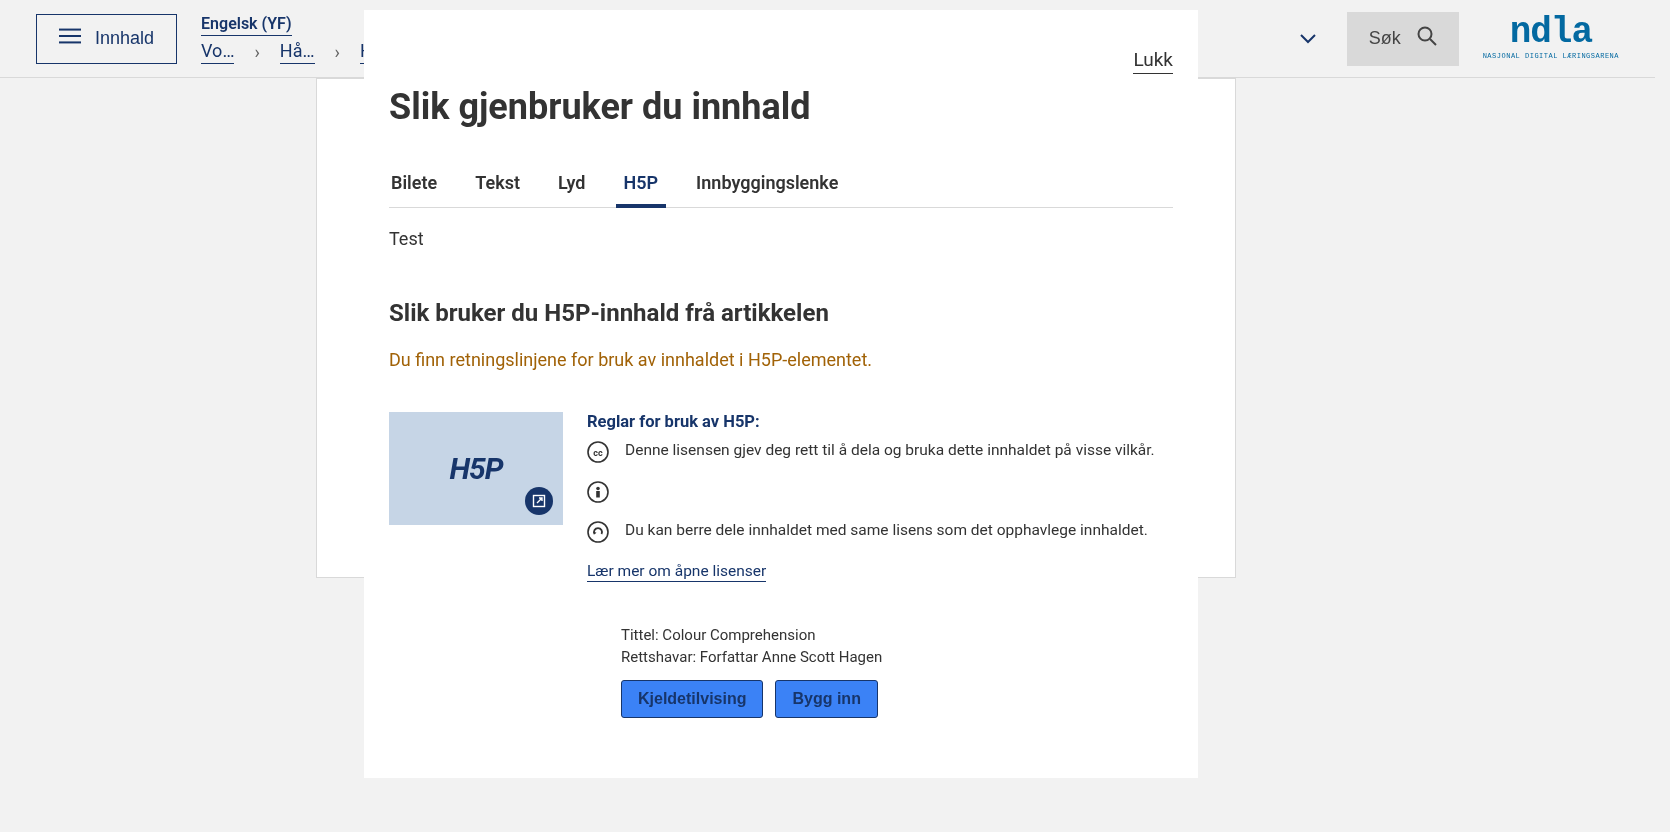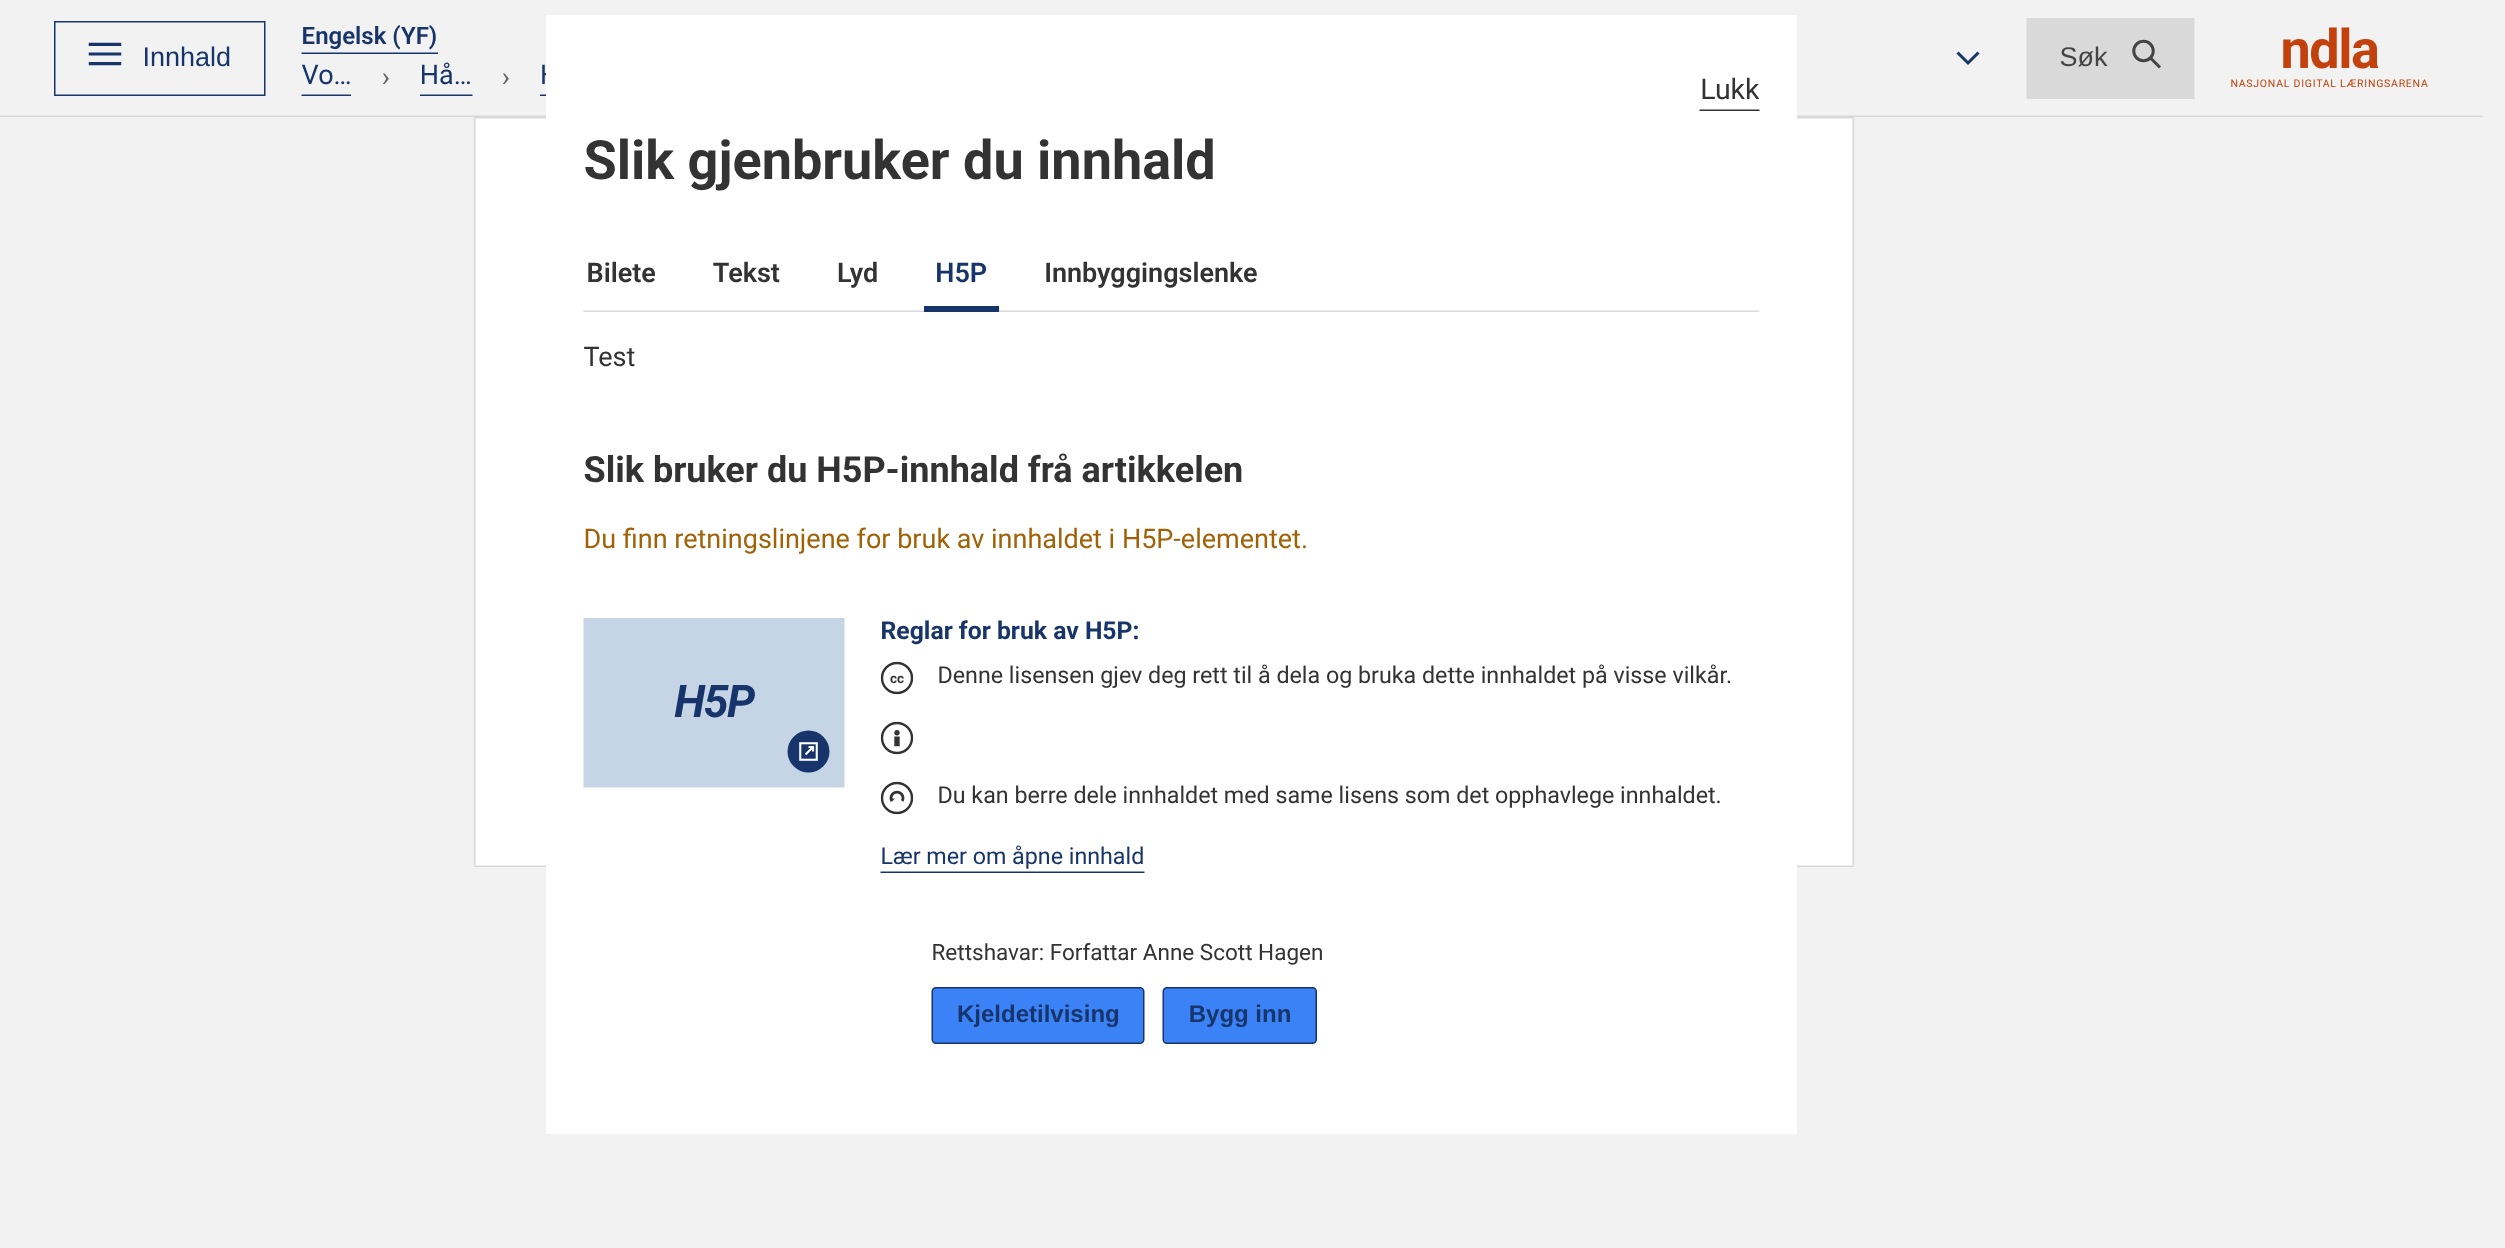--- a/index.html
+++ b/index.html
@@ -84,21 +84,21 @@
   border: none;
   height: 54px;
   padding: 0 22px;
   display: flex;
   align-items: center;
   gap: 16px;
   color: #444;
   font-size: 18px;
   cursor: pointer;
 }
-.logo { display: flex; flex-direction: column; align-items: center; color:#c2410c;}
+.logo { display: flex; flex-direction: column; align-items: center; color:#0369a1;font-family:Liberation Mono, monospace;}
 .logo-main { font-size: 36px; font-weight: 700; letter-spacing: -1px; line-height: 0.9;}
 .logo-sub { font-size: 7px; letter-spacing: 0.5px; margin-top: 2px;}
 
 
 .bg-card {
   position: absolute;
   left: 316px;
   top: 78px;
   width: 920px;
   height: 500px;
@@ -347,23 +347,24 @@
         <span class="rule-icon">
           <svg viewBox="0 0 22 22">
               <circle cx="11" cy="11" r="10" stroke="#333" stroke-width="1.6" fill="none"></circle>
               <path d="M 7.5 13 A 4 4 0 1 1 14.5 13" stroke="#333" stroke-width="1.8" fill="none"></path>
               <path d="M6 11 L7.5 13.5 L9.5 11.5" fill="#333"></path>
             </svg>
         </span>
         <span>Du kan berre dele innhaldet med same lisens som det opphavlege innhaldet.</span>
       </div>
 
-      <span class="learn-link">Lær mer om åpne innhald</span>
+      <span class="learn-link">Lær mer om åpne lisenser</span>
 
       <div class="meta">
+        <div>Tittel: Colour Comprehension</div>
         <div>Rettshavar: Forfattar Anne Scott Hagen</div>
       </div>
 
       <div class="actions">
         <button class="btn-outline">Kjeldetilvising</button>
         <button class="btn-outline">Bygg inn</button>
       </div>
     </div>
   </div>
 </div>

